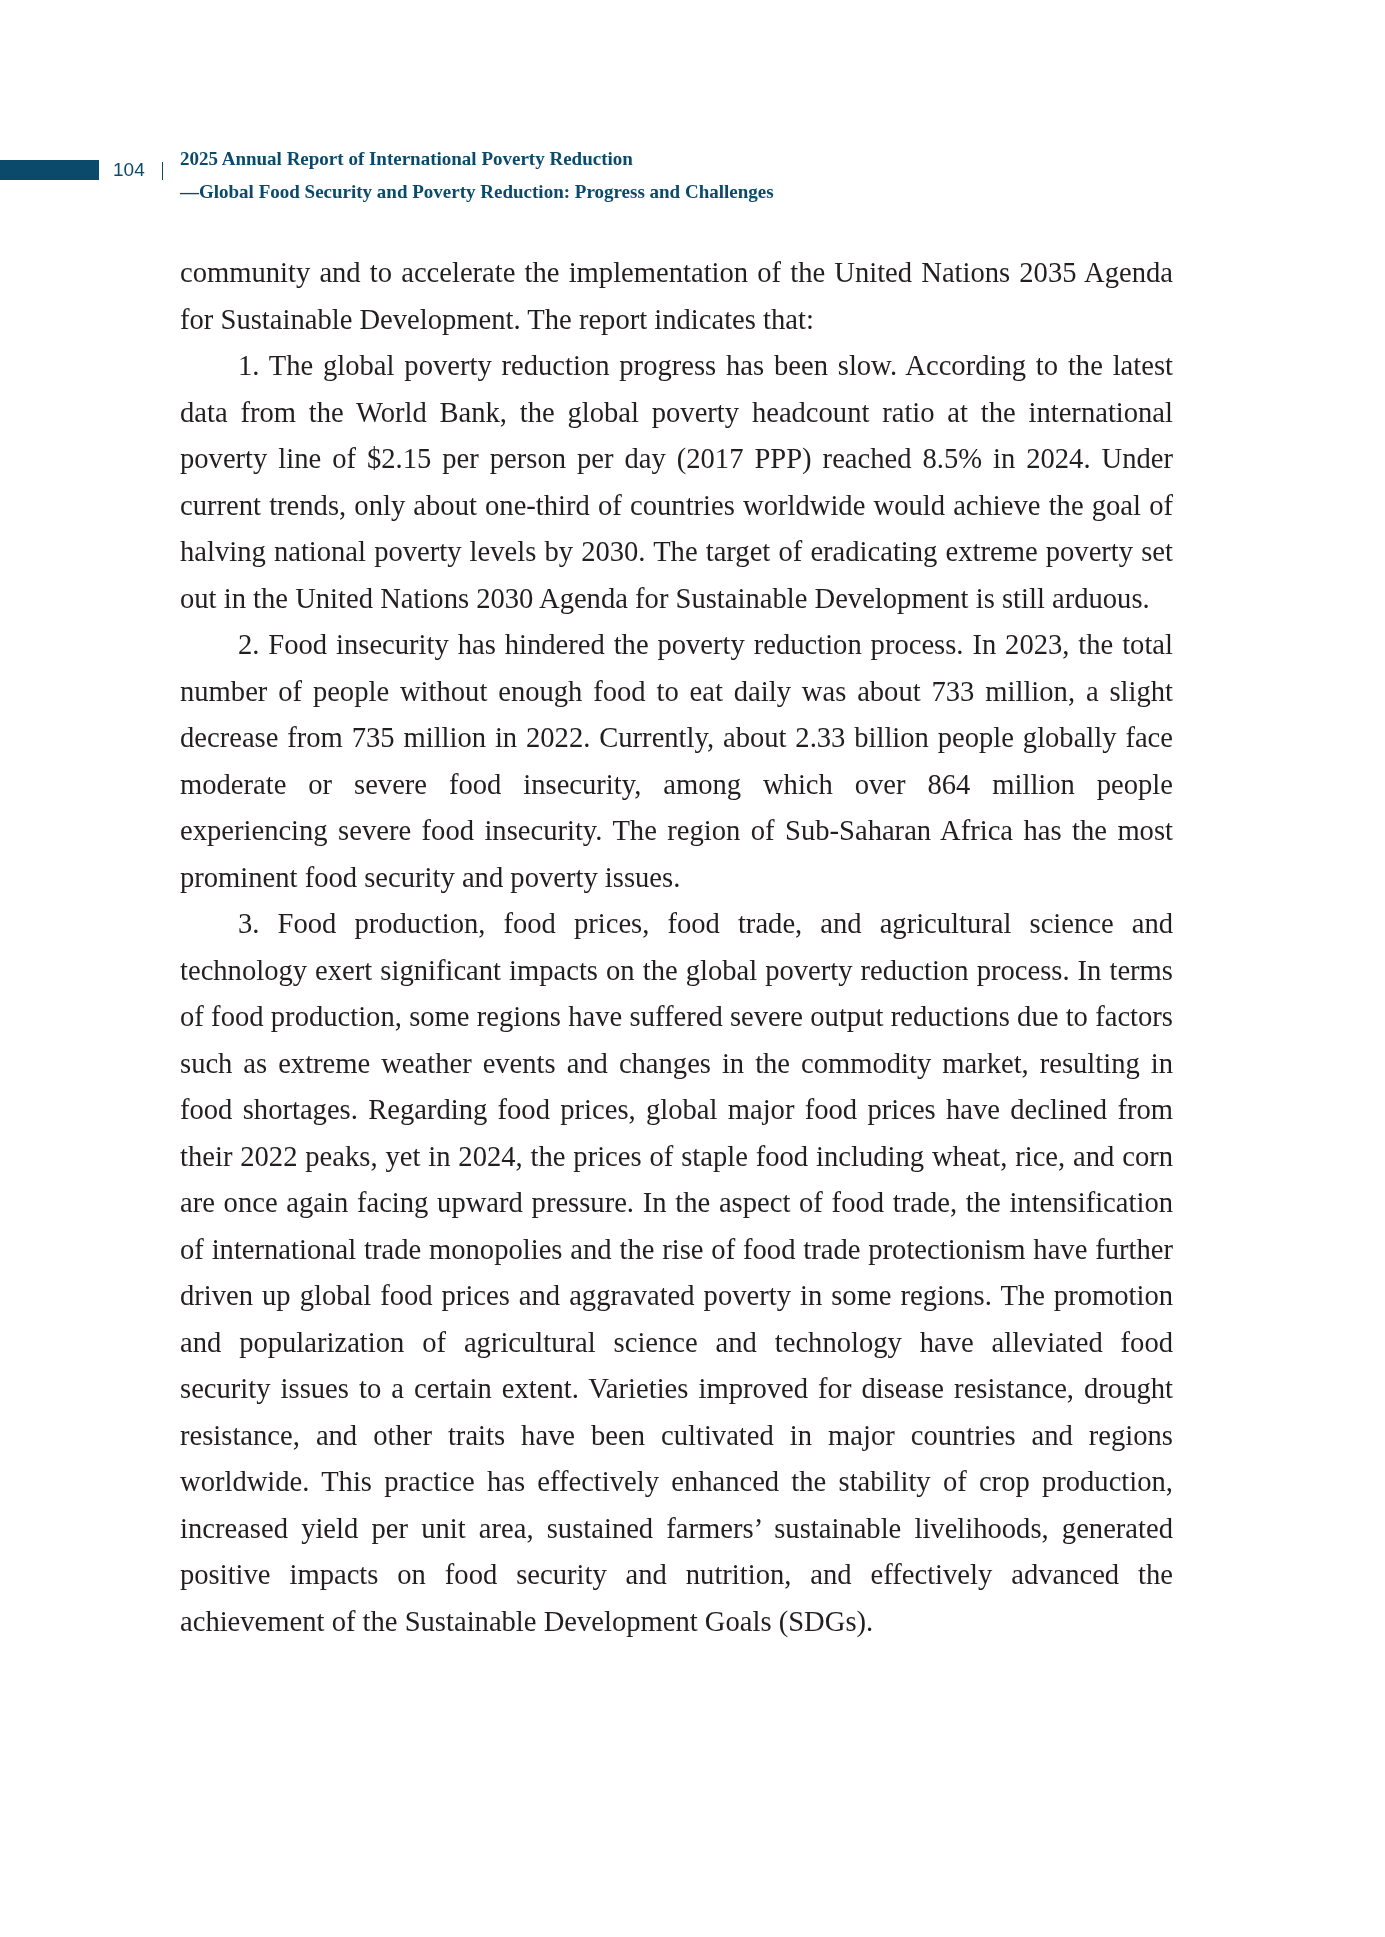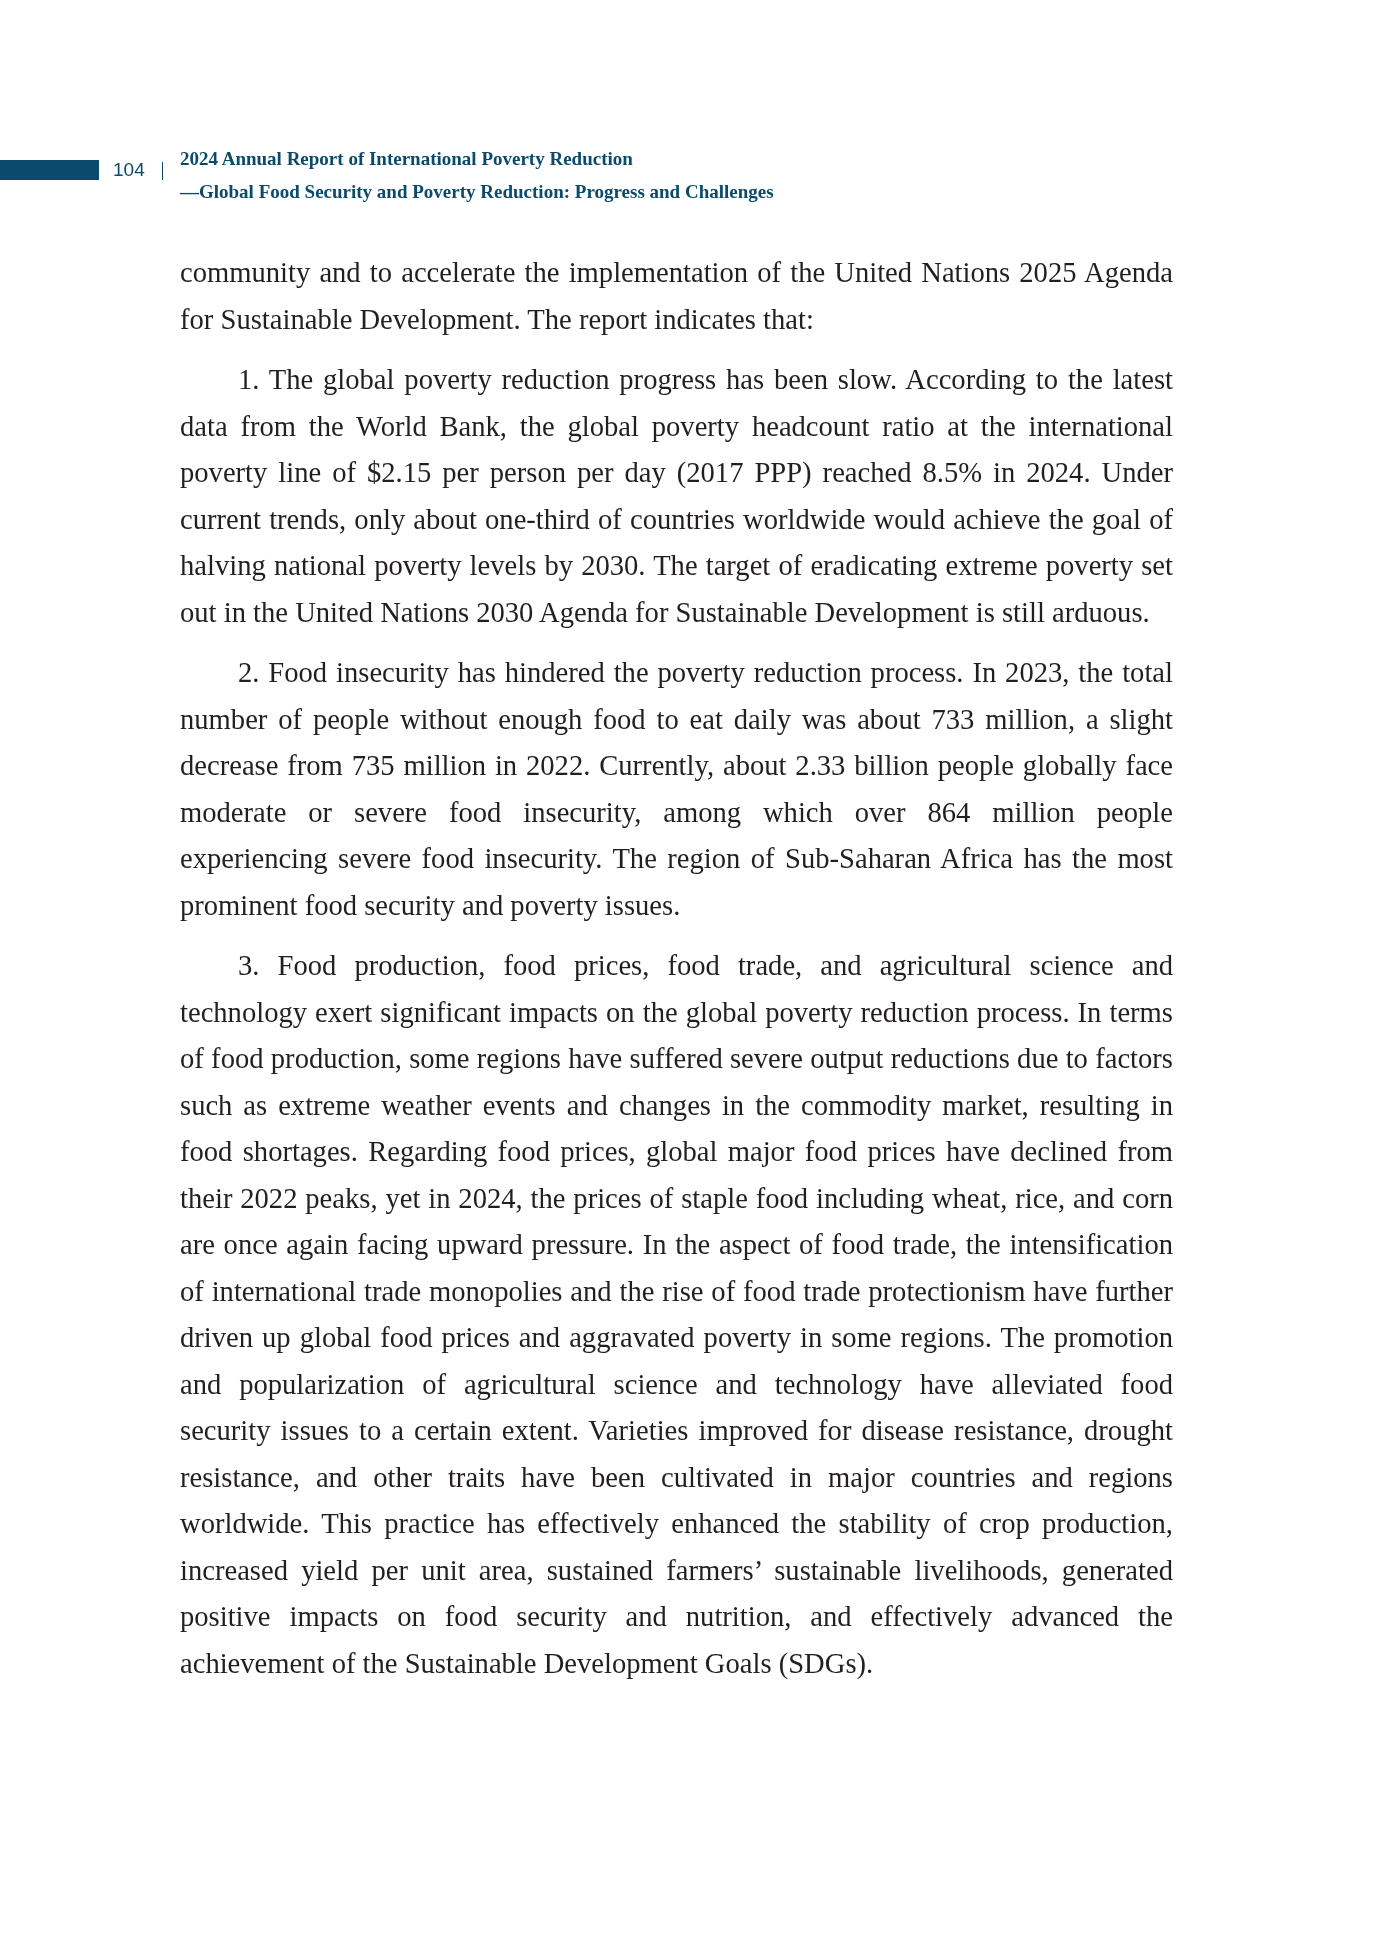--- a/index.html
+++ b/index.html
@@ -4,31 +4,31 @@
 <style>
   html, body { margin: 0; padding: 0; background: #ffffff; }
   body { width: 1385px; height: 1937px; position: relative; overflow: hidden; }
   .header-bar { position: absolute; left: 0; top: 160px; width: 99px; height: 20px; background: #0b4a6a; }
   .page-number { position: absolute; left: 113px; top: 158px; font-family: "Liberation Sans", sans-serif; font-size: 19px; color: #0b4a6a; line-height: 24px; text-align: right; }
   .header-sep { position: absolute; left: 162px; top: 162px; width: 1px; height: 18px; background: #0b4a6a; }
   .running-title { position: absolute; left: 180px; top: 142px; font-family: "Liberation Serif", serif; font-weight: bold; color: #0b4a6a; font-size: 19px; line-height: 33px; }
   .running-title div { white-space: nowrap; }
   .body-text { position: absolute; left: 180px; top: 250px; width: 993px; font-family: "Liberation Serif", serif; font-size: 28.6px; line-height: 46.5px; color: #231f20; text-align: justify; }
   .body-text p { margin: 0; }
-  .body-text p.indent { text-indent: 58px; margin-top: 14px; }
+  .body-text p.indent { text-indent: 58px; }
 </style>
 </head>
 <body>
 
 <div class="header-bar"></div>
 <div class="page-number">104</div>
 <div class="header-sep"></div>
 <div class="running-title">
-  <div>2024 Annual Report of International Poverty Reduction</div>
+  <div>2025 Annual Report of International Poverty Reduction</div>
   <div>—Global Food Security and Poverty Reduction: Progress and Challenges</div>
 </div>
 
 <div class="body-text">
-  <p>community and to accelerate the implementation of the United Nations 2025 Agenda for Sustainable Development. The report indicates that:</p>
+  <p>community and to accelerate the implementation of the United Nations 2035 Agenda for Sustainable Development. The report indicates that:</p>
   <p class="indent">1. The global poverty reduction progress has been slow. According to the latest data from the World Bank, the global poverty headcount ratio at the international poverty line of $2.15 per person per day (2017 PPP) reached 8.5% in 2024. Under current trends, only about one-third of countries worldwide would achieve the goal of halving national poverty levels by 2030. The target of eradicating extreme poverty set out in the United Nations 2030 Agenda for Sustainable Development is still arduous.</p>
   <p class="indent">2. Food insecurity has hindered the poverty reduction process. In 2023, the total number of people without enough food to eat daily was about 733 million, a slight decrease from 735 million in 2022. Currently, about 2.33 billion people globally face moderate or severe food insecurity, among which over 864 million people experiencing severe food insecurity. The region of Sub-Saharan Africa has the most prominent food security and poverty issues.</p>
   <p class="indent">3. Food production, food prices, food trade, and agricultural science and technology exert significant impacts on the global poverty reduction process. In terms of food production, some regions have suffered severe output reductions due to factors such as extreme weather events and changes in the commodity market, resulting in food shortages. Regarding food prices, global major food prices have declined from their 2022 peaks, yet in 2024, the prices of staple food including wheat, rice, and corn are once again facing upward pressure. In the aspect of food trade, the intensification of international trade monopolies and the rise of food trade protectionism have further driven up global food prices and aggravated poverty in some regions. The promotion and popularization of agricultural science and technology have alleviated food security issues to a certain extent. Varieties improved for disease resistance, drought resistance, and other traits have been cultivated in major countries and regions worldwide. This practice has effectively enhanced the stability of crop production, increased yield per unit area, sustained farmers’ sustainable livelihoods, generated positive impacts on food security and nutrition, and effectively advanced the achievement of the Sustainable Development Goals (SDGs).</p>
 </div>
 
 </body></html>

